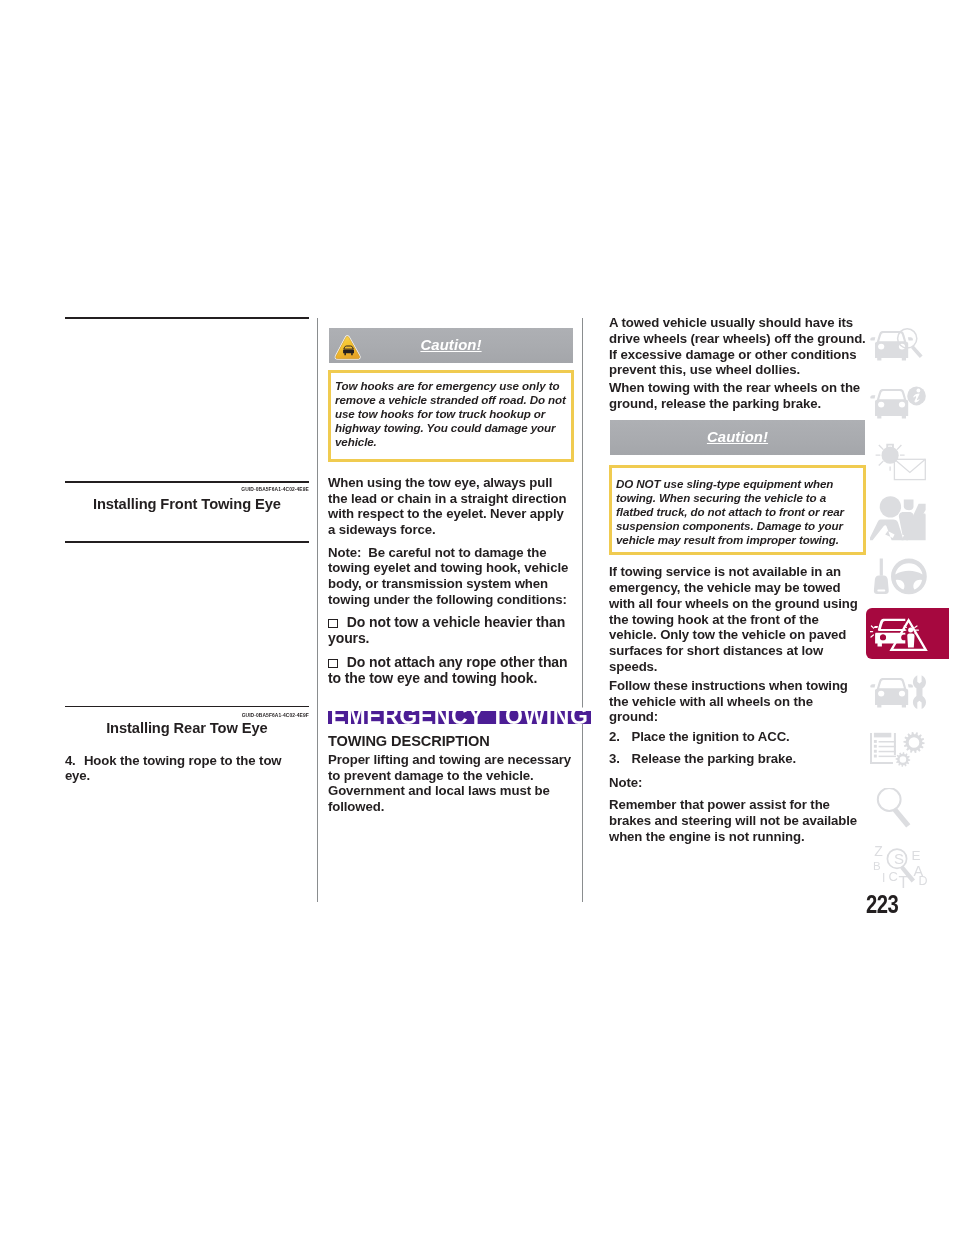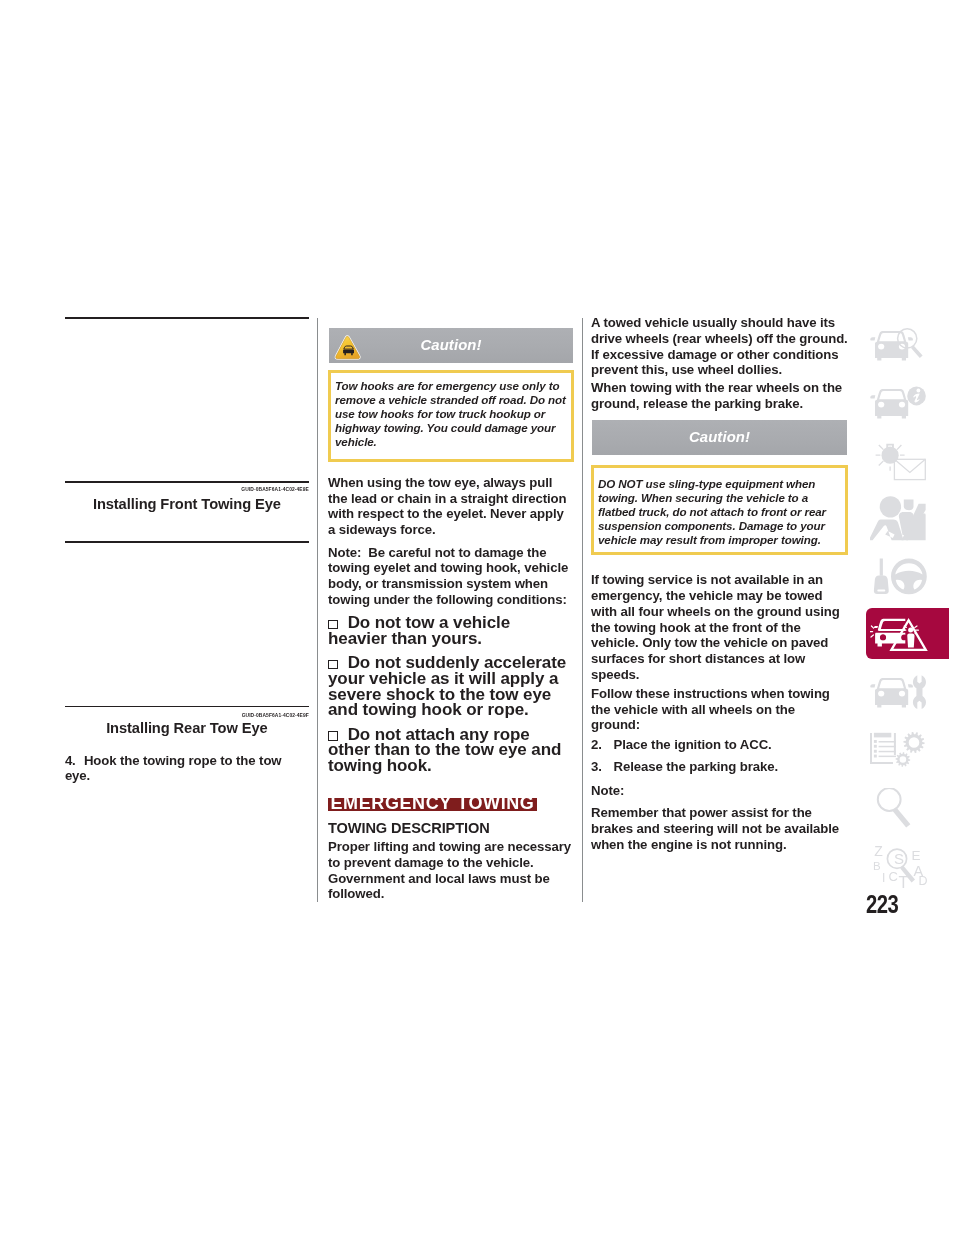--- a/index.html
+++ b/index.html
@@ -10,21 +10,21 @@
   .page{position:absolute;left:0;top:0;width:960px;height:1242px;background:#fff;}
 
   
   .col{position:absolute;top:317px;}
   .col1{left:64.9px;width:244px;top:0;}
   .col1 > div{position:absolute;left:0;width:244px;}
   .step1{position:absolute;font-size:13.2px;line-height:15.75px;font-weight:bold;
          letter-spacing:-0.1px;box-sizing:border-box;}
   .step1 .n{display:inline-block;width:19px;}
   .col2{left:328px;top:327px;width:246px;}
-  .col3{left:591px;width:257px;}
+  .col3{left:609px;width:257px;}
 
   .vrule{position:absolute;top:317.5px;width:1.3px;height:584.5px;background:#8a8d8f;}
   .vrule1{left:317px;}
   .vrule2{left:582px;}
 
   
   .p{font-size:13.2px;line-height:15.75px;font-weight:bold;margin:0 0 6.7px 0;
      letter-spacing:-0.1px;}
 
   
@@ -33,36 +33,36 @@
   .figcode{font-size:4.9px;font-weight:bold;text-align:right;letter-spacing:.1px;
            margin:0;color:#231f20;line-height:8px;}
   .figcap{font-size:14.7px;font-weight:bold;text-align:center;margin:0;line-height:15px;letter-spacing:-0.1px;}
 
   
   .caution-hd{position:relative;height:37px;
       background:linear-gradient(180deg,#aeb0b4 0%,#a9abaf 55%,#a4a6aa 100%);
       border:1px solid #ffffff;box-sizing:border-box;}
   .caution-hd .lbl{position:absolute;left:0;right:0;top:10.2px;text-align:center;
       font-style:italic;font-weight:bold;font-size:14.9px;color:#ffffff;
-      letter-spacing:.1px;line-height:15.7px;}
+      letter-spacing:.1px;line-height:15.7px;text-decoration:underline;}
   .caution-hd .tri{position:absolute;left:4px;top:5.5px;width:28px;height:27px;}
   .caution-bx{border:3.2px solid #f0cb50;box-sizing:border-box;padding:6px 4px 10px 4px;
       margin-top:6.2px;}
   .caution-bx .p{font-style:italic;margin:0;font-size:11.6px;line-height:14.05px;letter-spacing:-0.1px;}
 
   
-  .blt{position:relative;font-size:17px;line-height:15.75px;width:243px;
+  .blt{position:relative;font-size:14px;line-height:15.75px;width:243px;
        font-weight:bold;margin:0 0 8.5px 0;letter-spacing:-0.1px;}
   .blt .sq{display:inline-block;vertical-align:-1px;margin-right:5px;
        width:10px;height:9.2px;
        border:1.6px solid #231f20;box-sizing:border-box;background:#fff;}
 
   
   .sectwrap{margin:24.5px 0 0 0;line-height:0;}
-  .sect{background:#7f1d1d;color:#ffffff;font-weight:bold;font-size:18px;
+  .sect{background:#4c1d95;color:#ffffff;font-weight:bold;font-size:23px;
         letter-spacing:.6px;padding:0 2.5px;margin:0;display:inline-block;
         line-height:12.8px;white-space:nowrap;vertical-align:top;}
   .sect > span{display:inline-block;height:12.8px;line-height:12.8px;
         position:relative;top:-1.0px;}
   .subsect{font-weight:bold;font-size:14.6px;margin:9.8px 0 0 0;letter-spacing:-0.1px;line-height:15px;}
 
   
   .num{position:relative;font-size:13.2px;line-height:15.75px;
        font-weight:bold;margin:0 0 6.7px 0;letter-spacing:-0.1px;}
   .num .n{display:inline-block;width:19px;}
@@ -138,44 +138,40 @@
     </div>
     <p class="p" style="margin-top:12.5px">When using the tow eye, always pull the lead or chain in a straight direction with respect to the eyelet. Never apply a sideways force.</p>
     <p class="p"><span>Note:</span>&nbsp; <span>Be careful not to damage the towing eyelet and towing hook, vehicle body, or transmission system when towing under the following conditions:</span></p>
 
     <div class="blt" style="margin-top:7.5px">
       <span class="sq"></span>
       <span>Do not tow a vehicle heavier than yours.</span>
     </div>
     <div class="blt">
       <span class="sq"></span>
-      <span>Do not suddenly accelerate your vehicle as it will apply a severe shock to the tow eye and towing hook or rope.</span>
-    </div>
-    <div class="blt">
-      <span class="sq"></span>
       <span>Do not attach any rope other than to the tow eye and towing hook.</span>
     </div>
 
     <div class="sectwrap"><span class="sect"><span>EMERGENCY TOWING</span></span></div>
     <div class="subsect">TOWING DESCRIPTION</div>
     <p class="p" style="margin-top:3.2px">Proper lifting and towing are necessary to prevent damage to the vehicle. Government and local laws must be followed.</p>
   </div>
 
   <div class="col col3">
     <p class="p" style="margin-top:-1.8px;margin-bottom:2.2px">A towed vehicle usually should have its drive wheels (rear wheels) off the ground. If excessive damage or other conditions prevent this, use wheel dollies.</p>
     <p class="p" style="margin-bottom:7.0px">When towing with the rear wheels on the ground, release the parking brake.</p>
 
     <div class="caution-hd" style="margin-top:4.2px;position:relative">
       <span class="lbl">Caution!</span>
     </div>
     <div class="caution-bx" style="margin-top:9px;padding-top:9.2px;padding-bottom:5px">
       <p class="p"><span class="bi">DO NOT</span><span> use sling-type equipment when towing. When securing the vehicle to a flatbed truck, do not attach to front or rear suspension components. <span class="bi">Damage to your vehicle may result from improper towing.</span></span></p>
     </div>
 
-    <p class="p" style="margin-top:17px;margin-bottom:3.2px">If towing service is not available in an emergency, the vehicle may be towed with all four wheels on the ground using the towing hook at the front of the vehicle. Only tow the vehicle on paved surfaces for short distances at low speeds.</p>
+    <p class="p" style="margin-top:9px;margin-bottom:3.2px">If towing service is not available in an emergency, the vehicle may be towed with all four wheels on the ground using the towing hook at the front of the vehicle. Only tow the vehicle on paved surfaces for short distances at low speeds.</p>
     <p class="p" style="margin-bottom:3.6px;width:252px">Follow these instructions when towing the vehicle with all wheels on the ground:</p>
 
     <div class="num">
       <span class="n">2.</span>
       <span>Place the ignition to ACC.</span>
     </div>
     <div class="num">
       <span class="n">3.</span>
       <span>Release the parking brake.</span>
     </div>

